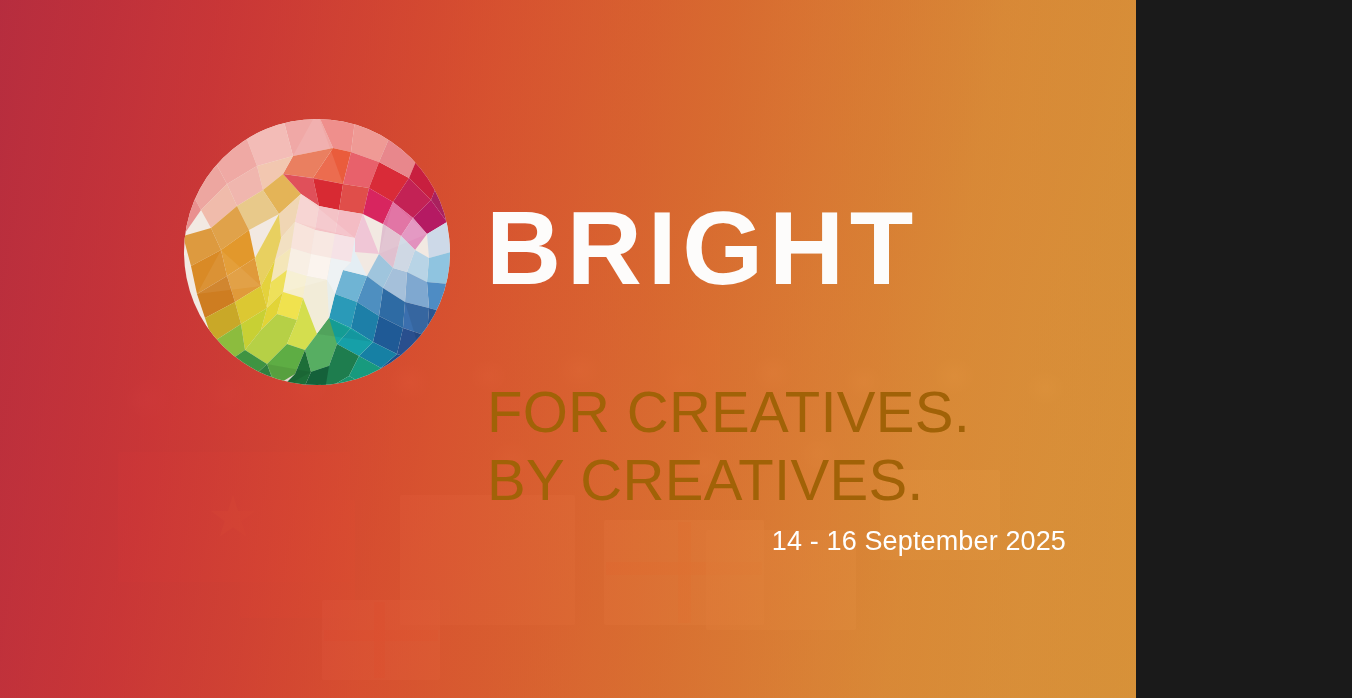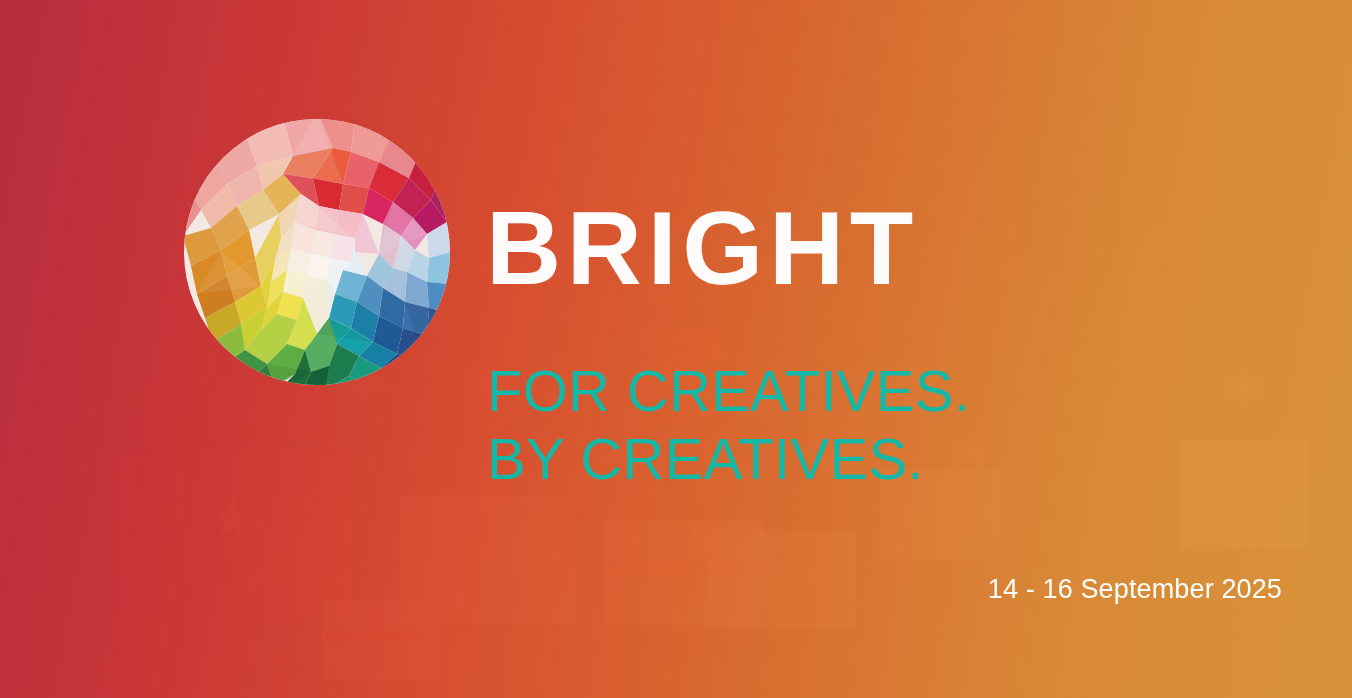--- a/index.html
+++ b/index.html
@@ -2,21 +2,21 @@
 <html><head>
 <meta charset="utf-8">
 <style>
   html, body {
     margin: 0;
     padding: 0;
     background: #1a1a1a;
   }
   #banner {
     position: relative;
-    width: 1352px;
+    width: 1136px;
     height: 698px;
     overflow: hidden;
     font-family: "Liberation Sans", sans-serif;
     -webkit-font-smoothing: antialiased;
   }
 
   
   .photo-layer {
     position: absolute;
     inset: 0;
@@ -151,34 +151,34 @@
     font-size: 104px;
     font-weight: 700;
     color: #fdfcfb;
     letter-spacing: 0.055em;
     line-height: 1;
     white-space: nowrap;
   }
   .tagline {
     position: absolute;
     left: 487px;
-    top: 357px;
+    top: 378px;
     font-size: 58px;
     font-weight: 300;
-    color: #14b8a6;
+    color: #a16207;
     letter-spacing: 0.005em;
     line-height: 1.17;
     white-space: nowrap;
   }
   .tagline div { white-space: nowrap; }
 
   .details {
     position: absolute;
     right: 70px;
-    top: 572px;
+    top: 524px;
     text-align: right;
     color: #ffffff;
     font-size: 27px;
     font-weight: 400;
     line-height: 1.32;
     letter-spacing: 0.005em;
     white-space: nowrap;
   }
 </style>
 </head>

